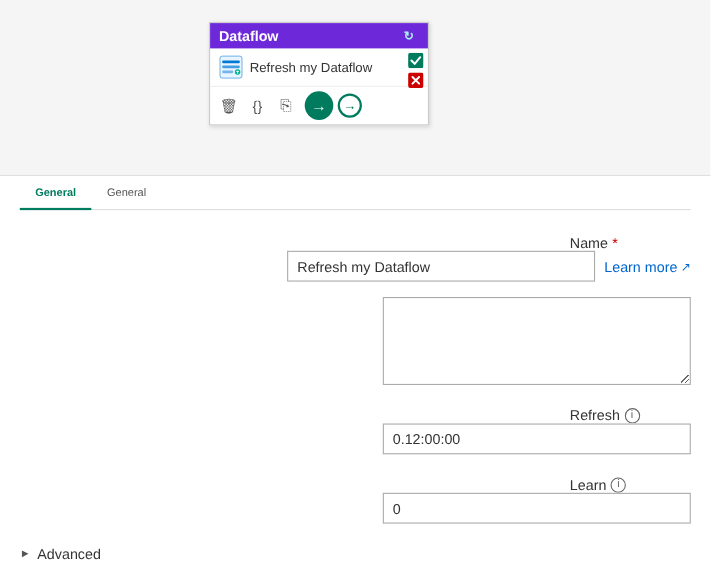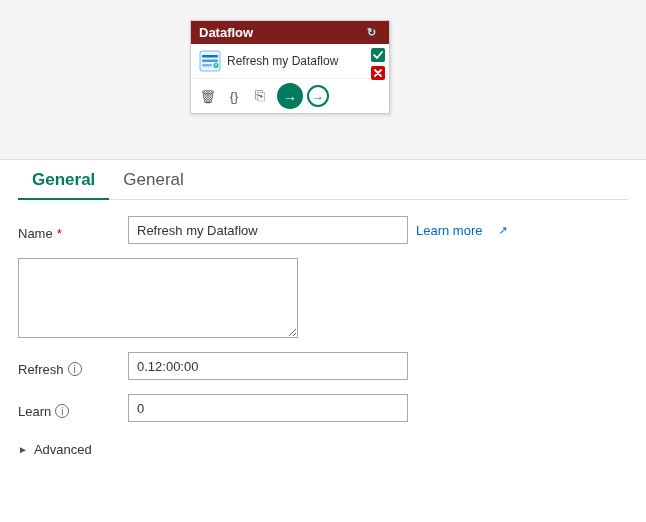--- a/index.html
+++ b/index.html
@@ -26,21 +26,21 @@
       position: absolute;
       left: 190px;
       top: 20px;
       width: 200px;
       background: #fff;
       border: 1px solid #ccc;
       box-shadow: 1px 1px 4px rgba(0,0,0,0.15);
     }
 
     .activity-card-header {
-      background: #7f1d1d;
+      background: #6d28d9;
       color: #fff;
       font-size: 13px;
       font-weight: 600;
       padding: 4px 8px;
       display: flex;
       align-items: center;
       justify-content: space-between;
     }
 
     .card-refresh-icon {
@@ -120,37 +120,38 @@
     
     .tabs {
       display: flex;
       border-bottom: 1px solid #ddd;
       margin-bottom: 16px;
     }
 
     .tab {
       padding: 10px 14px 8px;
       cursor: pointer;
-      font-size: 17px;
+      font-size: 10px;
       color: #555;
       border-bottom: 2px solid transparent;
       margin-bottom: -1px;
     }
 
     .tab.active {
       color: #007b5e;
       border-bottom: 2px solid #007b5e;
       font-weight: 600;
     }
 
     
     .form-row {
       display: flex;
-      align-items: center;
+      align-items: flex-end;
       margin-bottom: 14px;
+      flex-direction: column;
     }
 
     .form-label {
       width: 110px;
       flex-shrink: 0;
       font-size: 13px;
       color: #333;
       padding-top: 6px;
       display: flex;
       align-items: center;
@@ -203,21 +204,21 @@
       outline: none;
       resize: vertical;
     }
 
     .learn-more-link {
       color: #0066cc;
       font-size: 13px;
       text-decoration: none;
       display: flex;
       align-items: center;
-      gap: 16px;
+      gap: 3px;
       white-space: nowrap;
     }
 
     .external-link-icon {
       font-size: 11px;
     }
 
     
     .advanced-section {
       display: flex;

